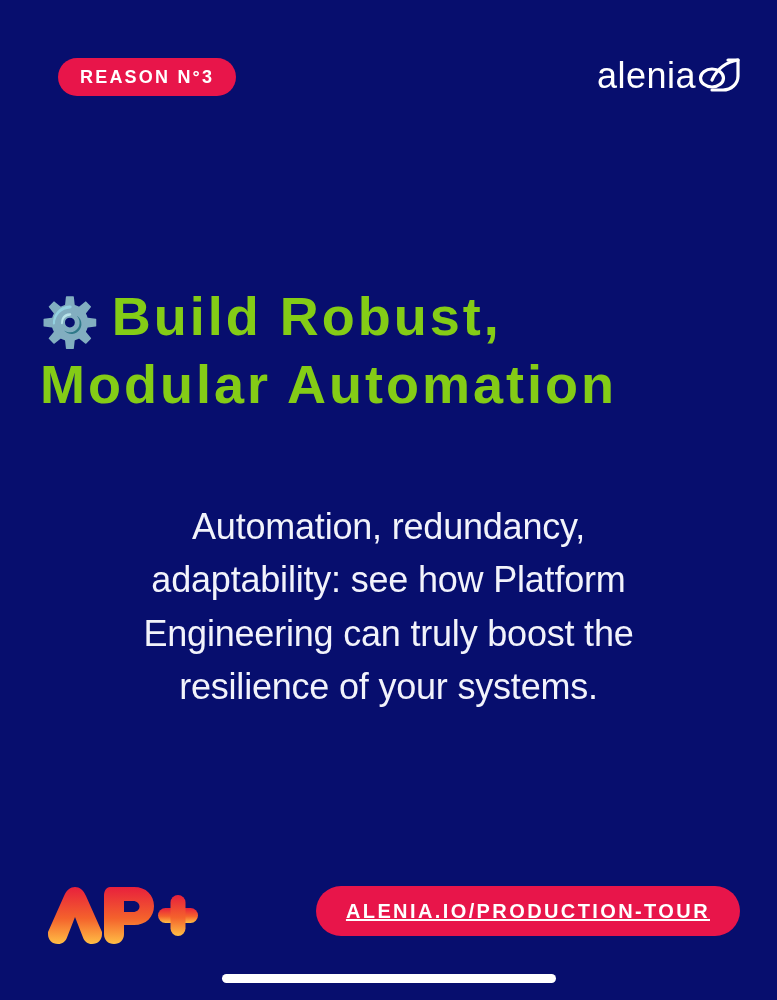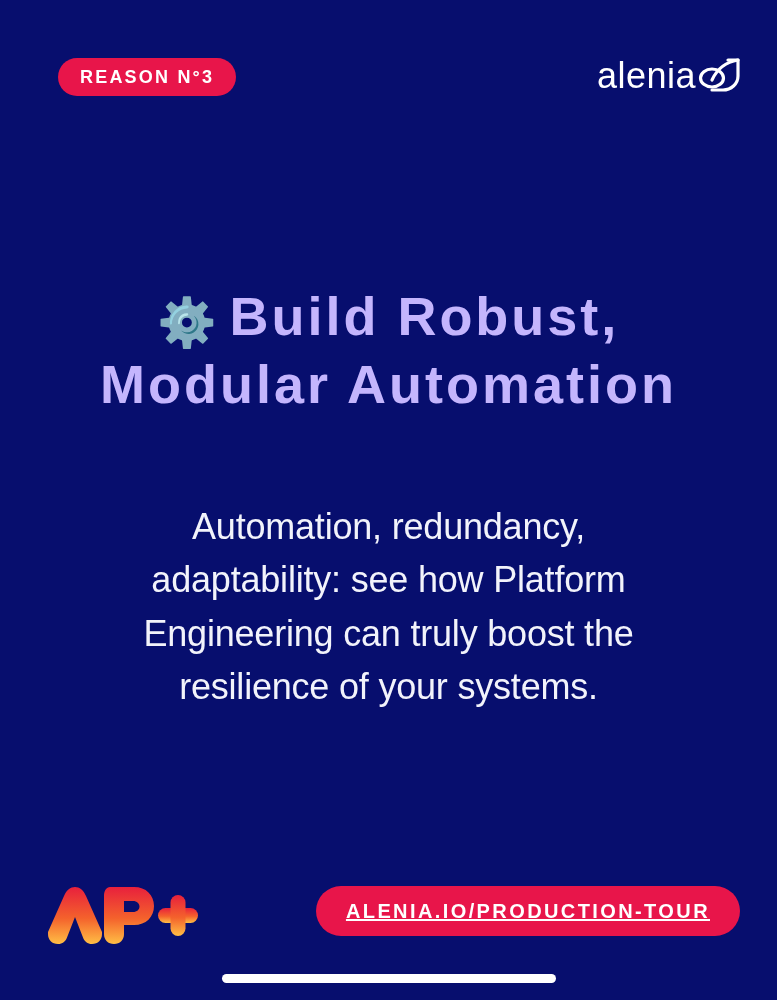--- a/index.html
+++ b/index.html
@@ -51,22 +51,21 @@
     font-weight:400;
     letter-spacing:0.5px;
     line-height:1;
   }
   .brand-mark { width:42px; height:36px; display:block; }
 
   
   .headline {
     position:absolute;
     top:284px; left:40px; right:40px;
-    text-align:center;
-    color:#c4b5fd;
+    color:#84cc16;
     font-size:54px;
     font-weight:bold;
     letter-spacing:3px;
     line-height:1.2;
   }
   .gear-icon {
     font-size:48px;
     letter-spacing:0;
     vertical-align:-4px;
     margin-right:12px;

